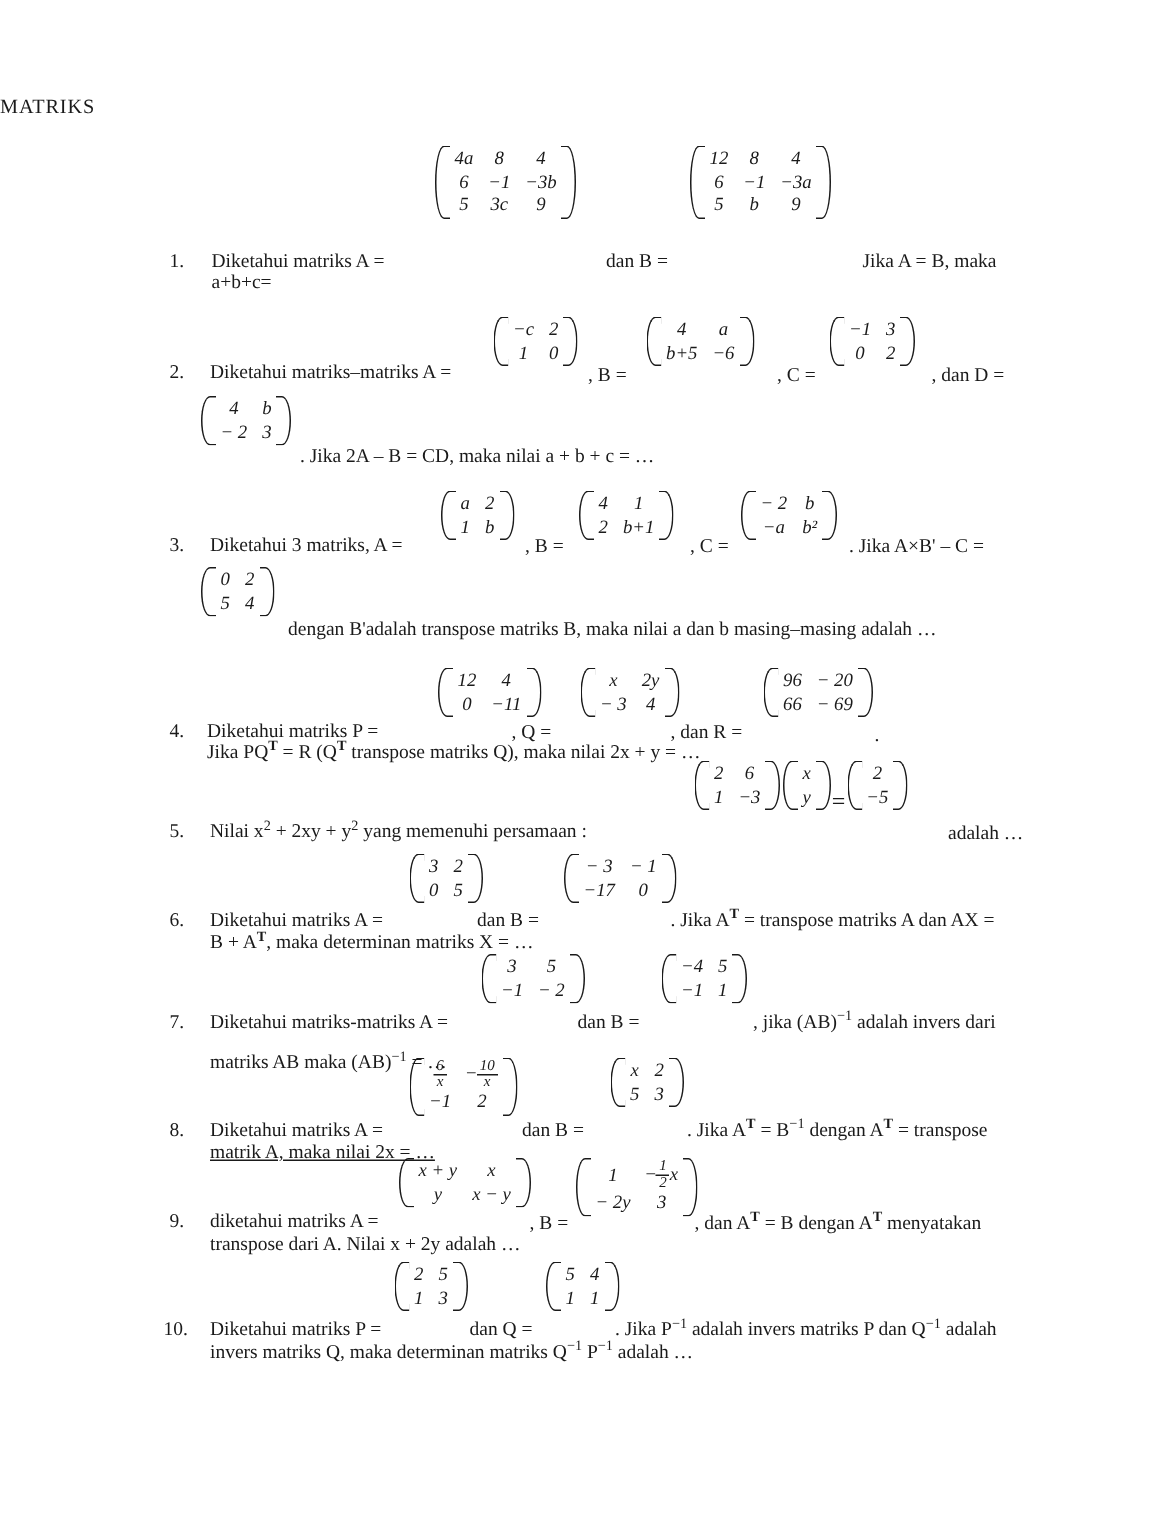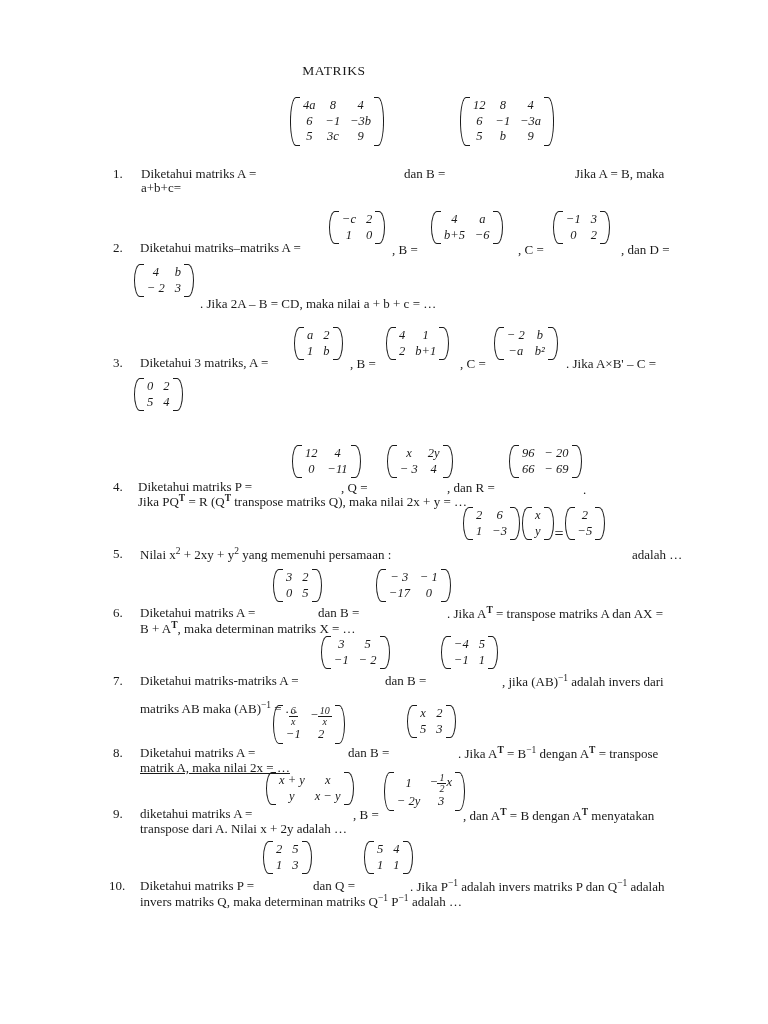--- a/index.html
+++ b/index.html
@@ -22,21 +22,20 @@
     left: 0; top: 0;
     width: 768px;
     height: 1024px;
   }
 
   .title {
     position: absolute;
     left: 0;
     top: 63px;
     width: 668px;
-    text-align: center;
     font-size: 13.5px;
     letter-spacing: 0.6px;
   }
   .qnum {
     position: absolute;
     text-align: left;
     font-size: 13px;
   }
   .qline {
     position: absolute;
@@ -281,20 +280,21 @@
               <td>0</td>
               <td>2</td>
             </tr>
             <tr>
               <td>5</td>
               <td>4</td>
             </tr>
           </tbody>
         </table></span>
   </div>
+  <div class="qline" style="left:192px; top:411px;">dengan B'adalah transpose matriks B, maka nilai a dan b masing–masing adalah …</div>
 
   <div class="qnum" style="left:113px; top:479px;">4.</div>
   <div class="qline" style="left:138px; top:479px;">Diketahui matriks P =</div>
   <div class="fm" style="left:291px; top:446px;">
     <span class="mx" id="m-q4p"><table>
           <tbody>
             <tr>
               <td>12</td>
               <td>4</td>
             </tr>

